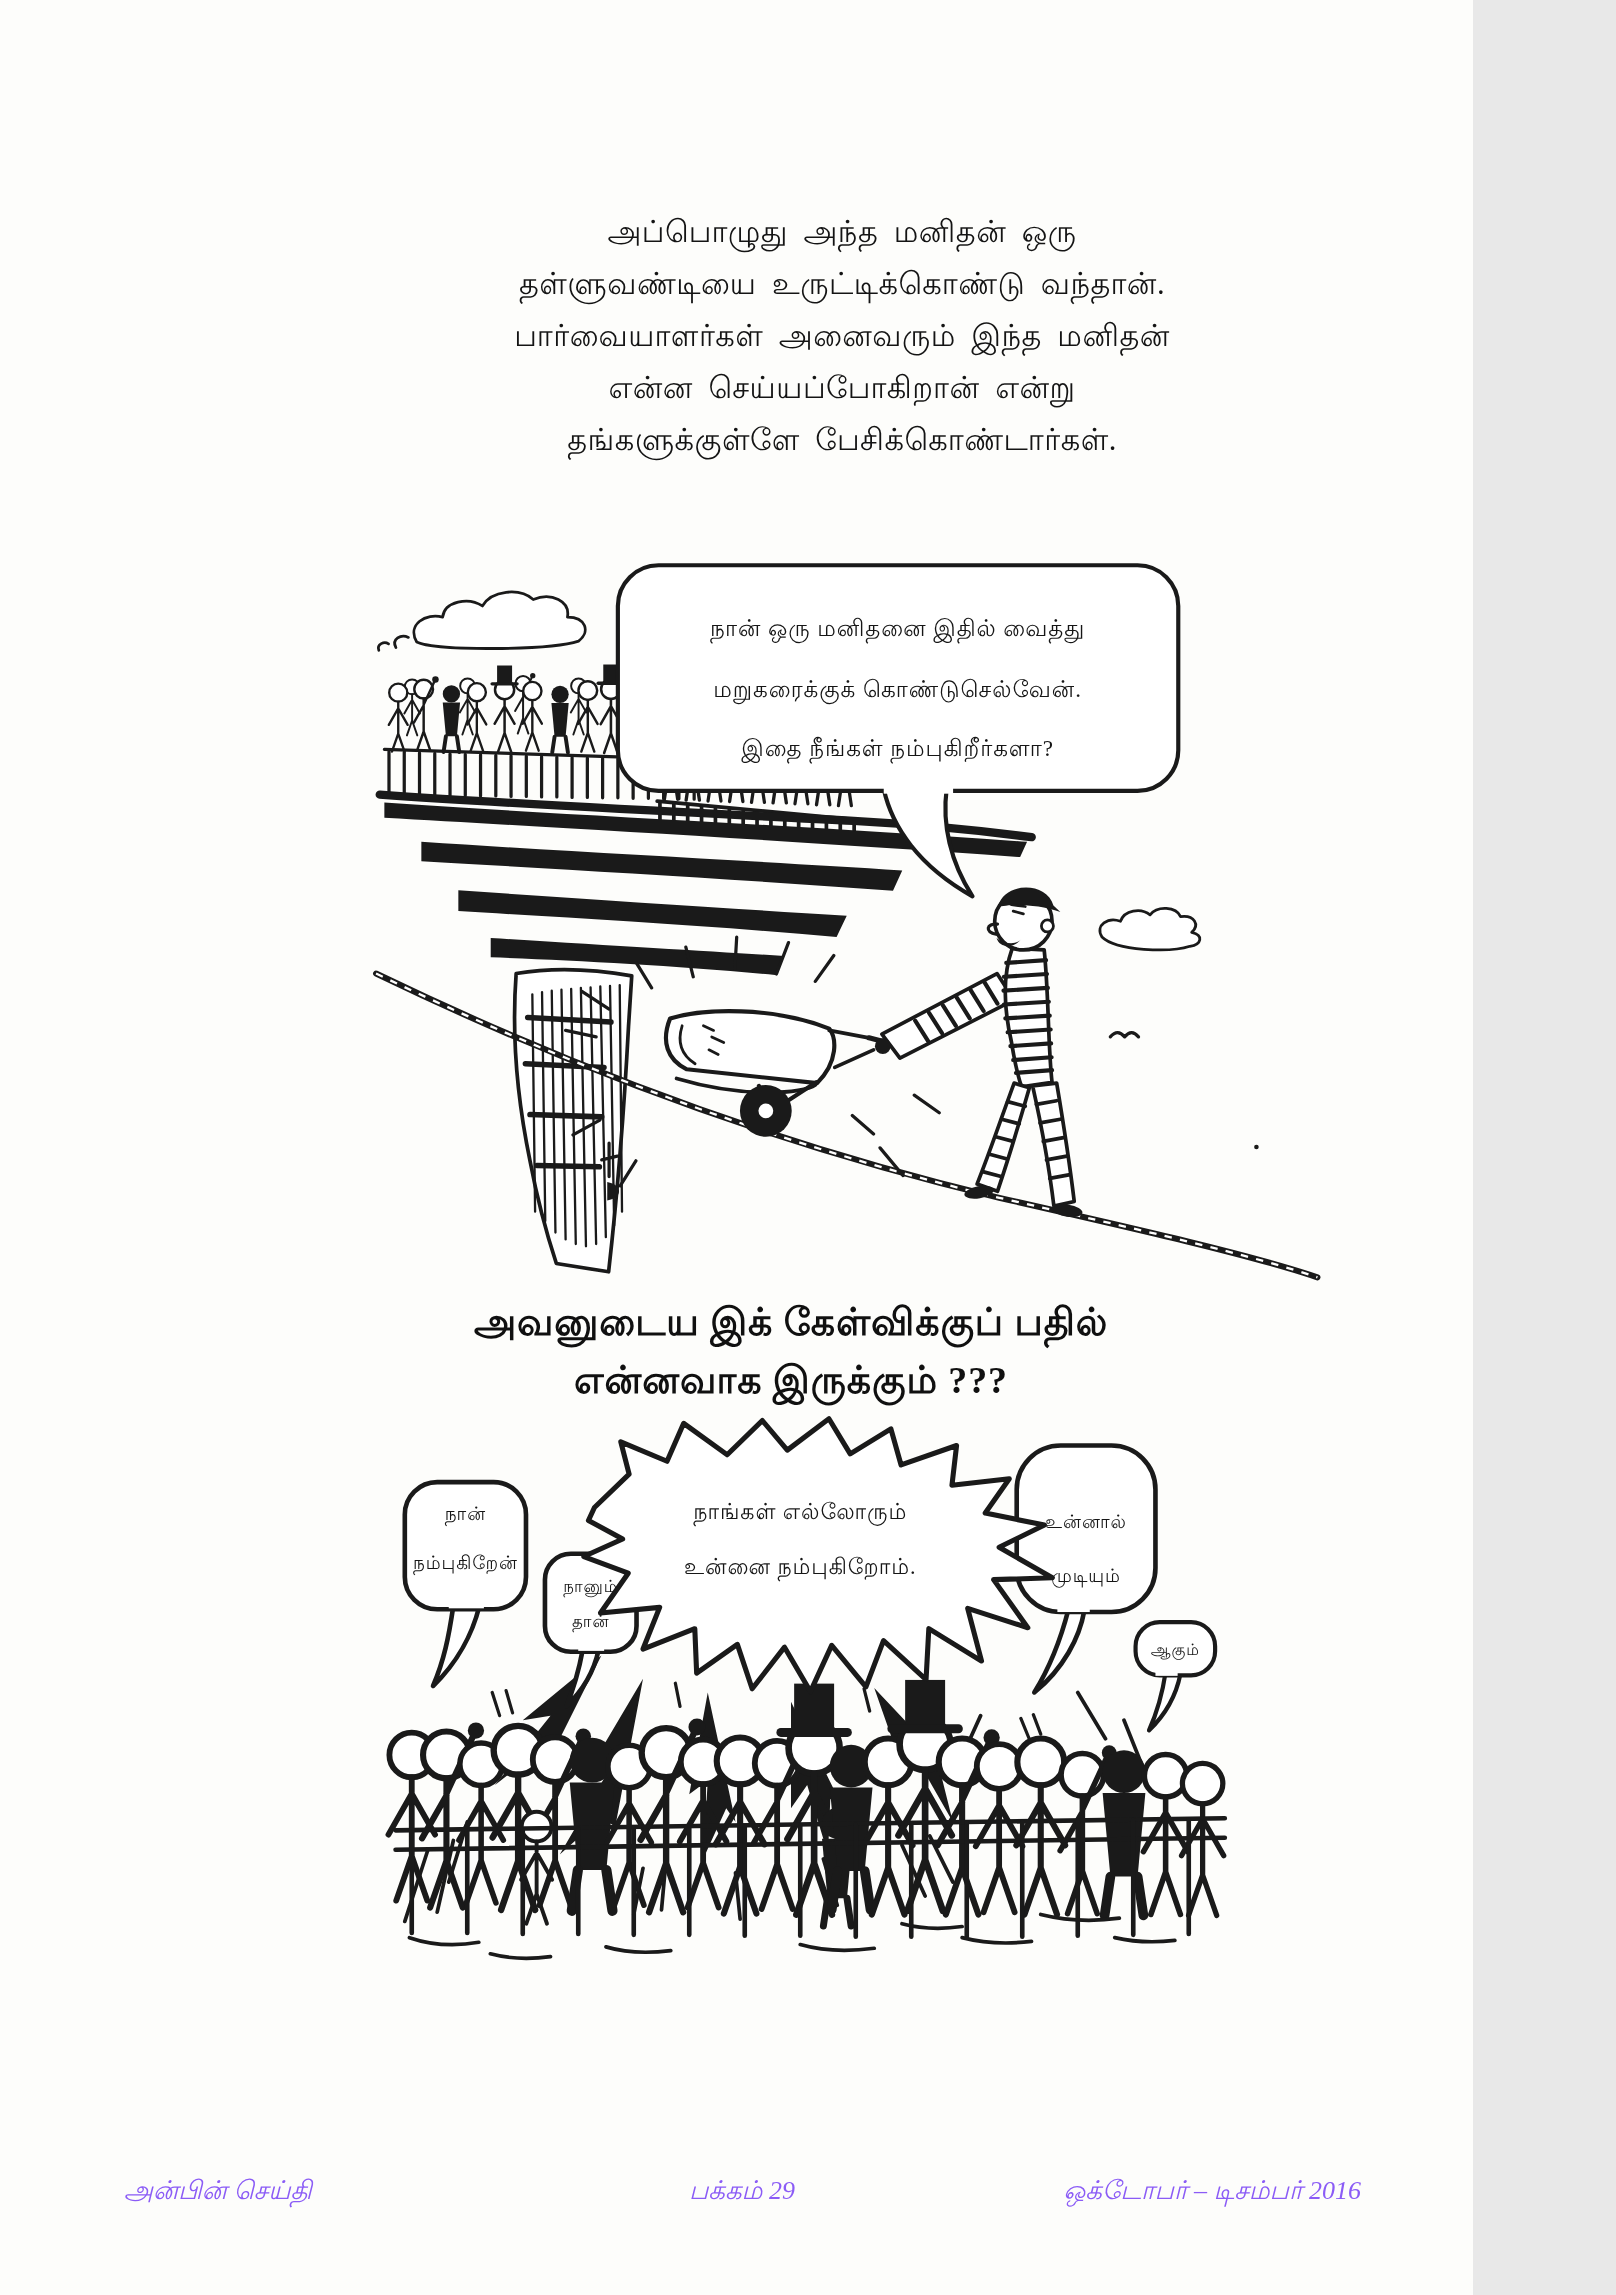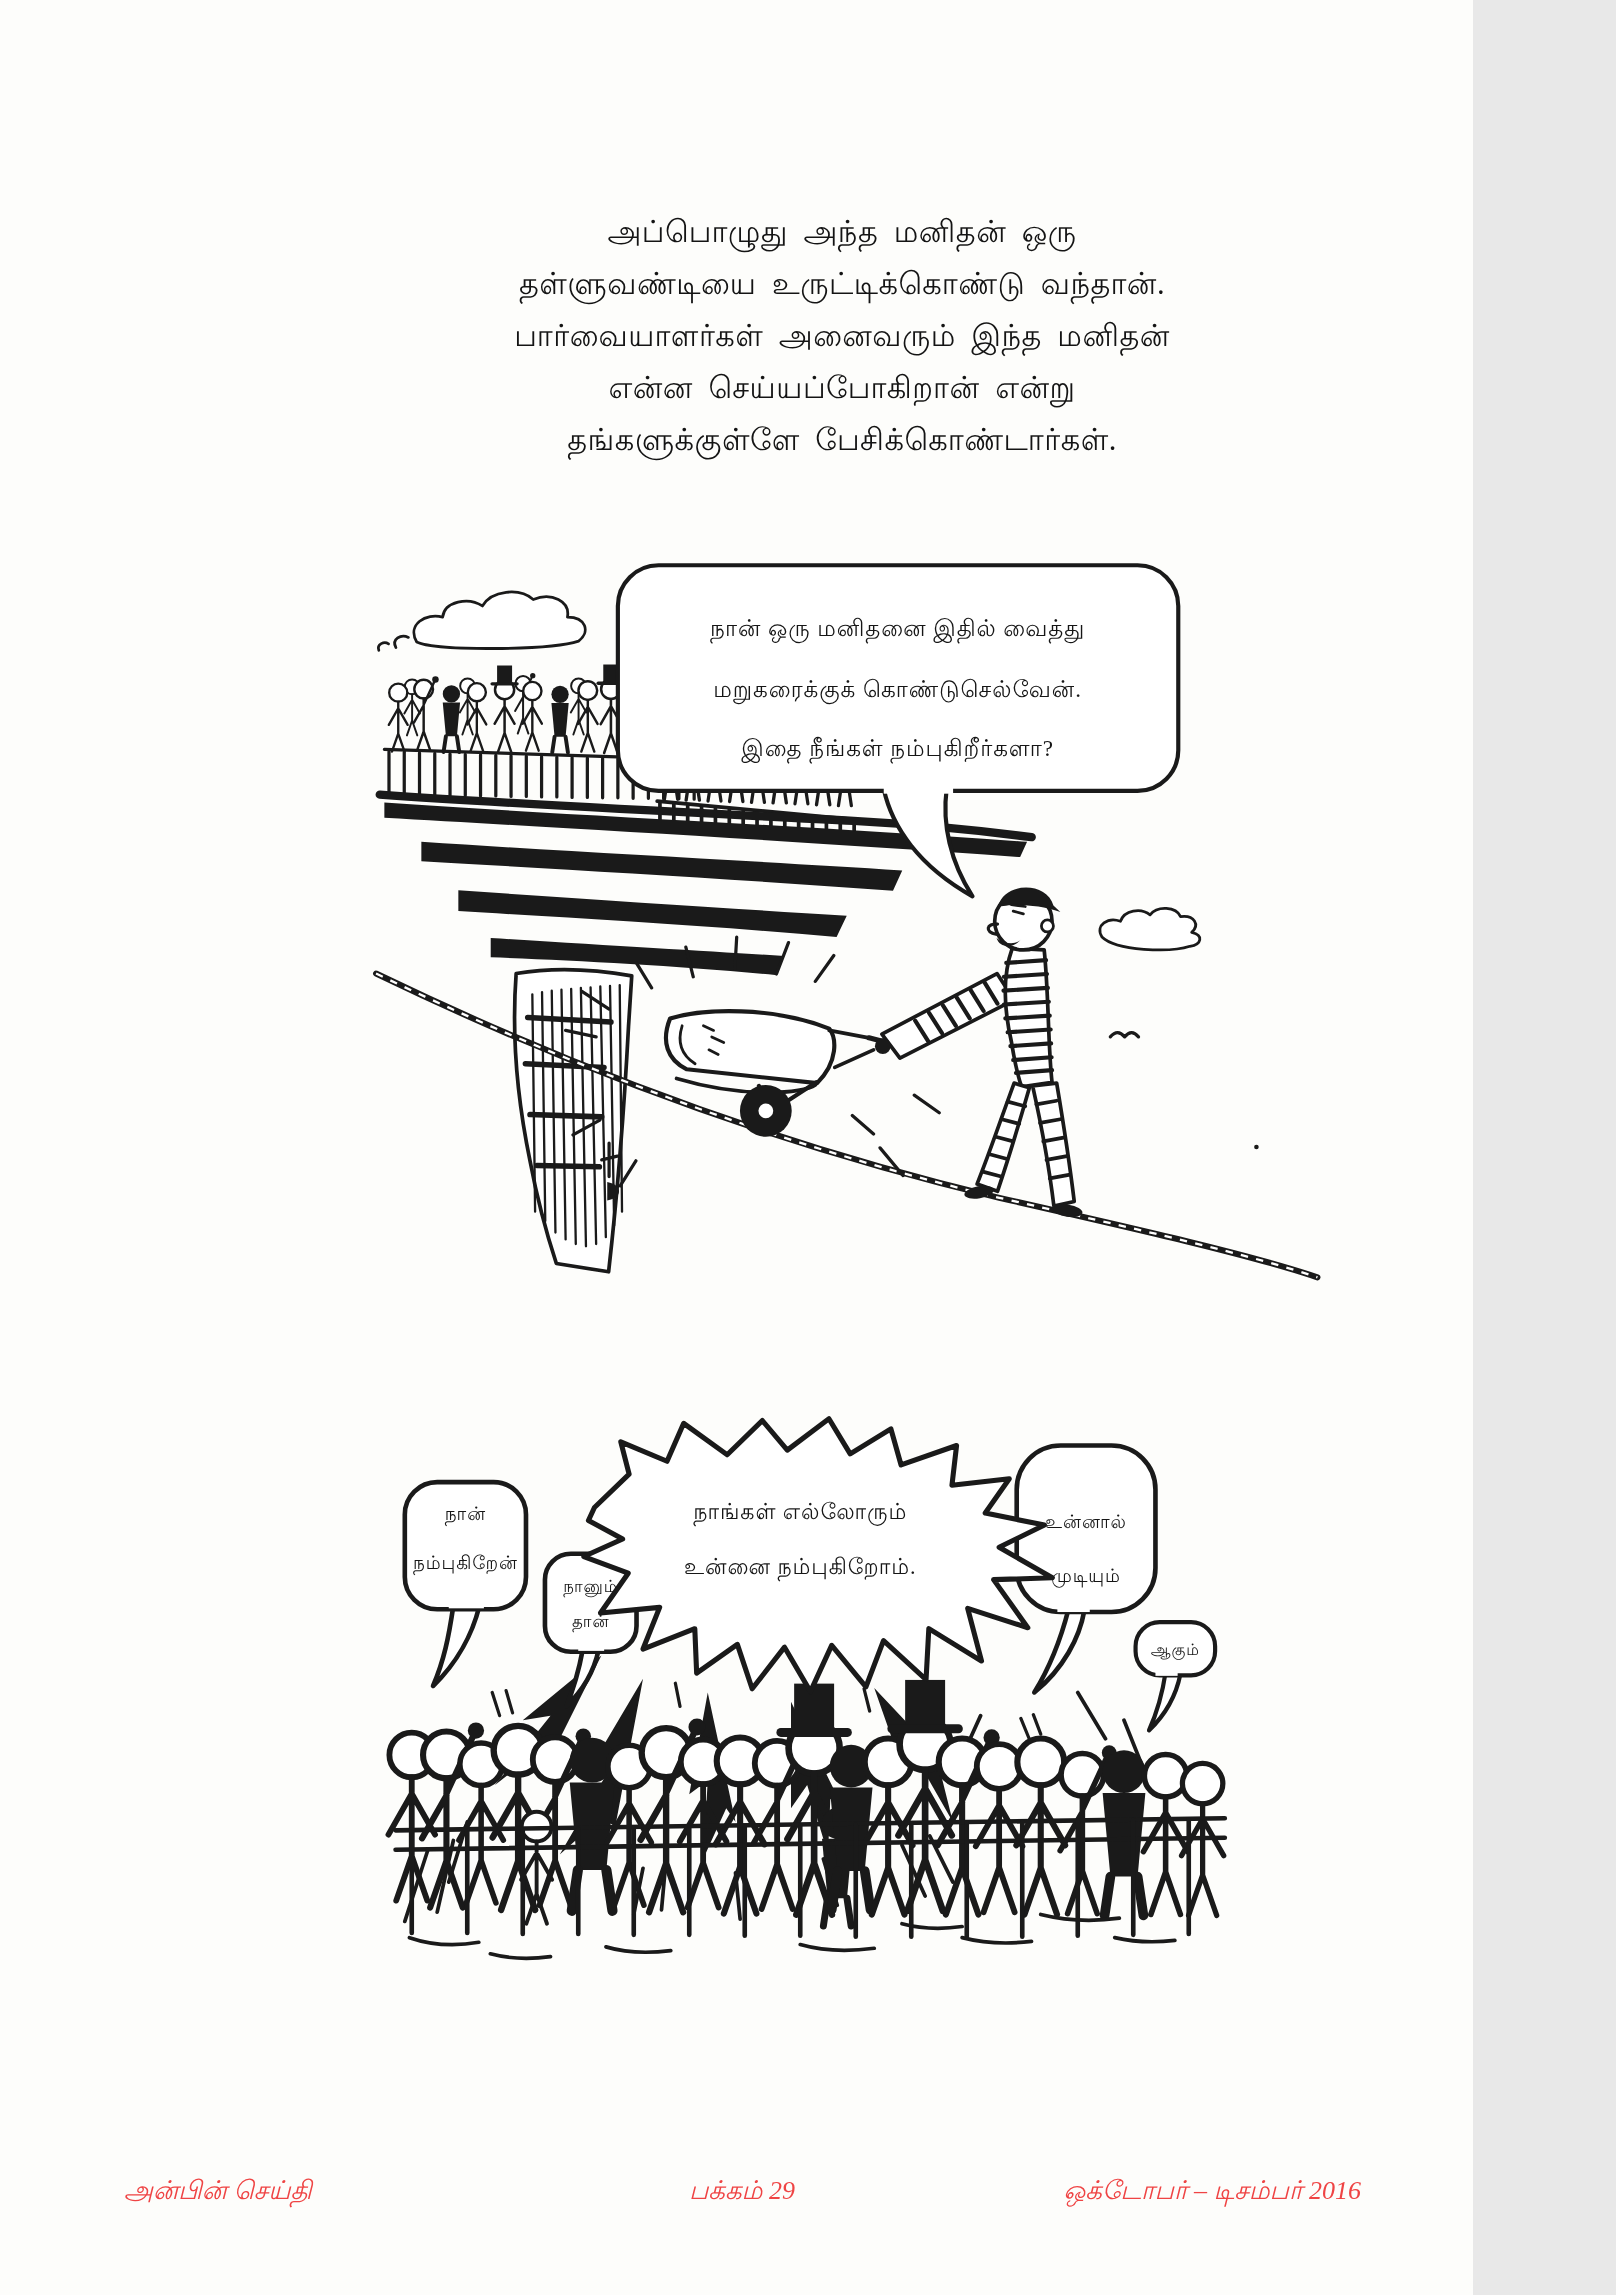--- a/index.html
+++ b/index.html
@@ -6,21 +6,21 @@
   .page{position:relative;width:1473px;height:2295px;background:#fdfdfb;overflow:hidden;
         font-family:"Liberation Serif", serif;color:#1a1a1a;}
   .abs{position:absolute;}
   
   .intro{left:65px;top:206px;width:1554px;text-align:center;font-size:30.5px;line-height:52px;
          word-spacing:7.4px;letter-spacing:0.5px;color:#141414;}
   
   .heading{left:0px;top:1293px;width:1582px;text-align:center;font-weight:bold;font-size:38px;
            line-height:58px;letter-spacing:0.9px;color:#101010;}
   
-  .footer-item{top:2176px;font-size:26px;font-style:italic;color:#ef4444;white-space:nowrap;}
+  .footer-item{top:2176px;font-size:26px;font-style:italic;color:#8b5cf6;white-space:nowrap;}
   .f-left{left:124px;}
   .f-center{left:689px;width:222px;text-align:left;}
   .f-right{right:112px;}
   
   svg{display:block;}
   .k{stroke:#1a1a1a;fill:none;stroke-linecap:round;stroke-linejoin:round;}
   .f{fill:#1a1a1a;stroke:none;}
   .w{fill:#ffffff;}
   .bt{fill:#161616;font-family:"Liberation Serif", serif;text-anchor:middle;letter-spacing:2px;}
 </style>
@@ -174,20 +174,24 @@
     <g>
       <path class="k w" stroke-width="9" d="M1150,586 C1168,668 1225,752 1342,818 C1294,744 1276,662 1286,586 Z"></path>
       <rect class="k w" stroke-width="9" x="575" y="102" width="1212" height="488" rx="88"></rect>
       <rect class="w" x="1150" y="578" width="150" height="18"></rect>
       <text class="bt" x="1180" y="256" font-size="50">நான் ஒரு மனிதனை இதில் வைத்து</text>
       <text class="bt" x="1180" y="388" font-size="50">மறுகரைக்குக் கொண்டுசெல்வேன்.</text>
       <text class="bt" x="1180" y="514" font-size="50">இதை நீங்கள் நம்புகிறீர்களா?</text>
     </g>
   </svg>
 
+  <div class="abs heading">
+    <div>அவனுடைய இக் கேள்விக்குப் பதில்</div>
+    <div>என்னவாக இருக்கும் ???</div>
+  </div>
 
   <svg class="abs" style="left:384px;top:1415px;" width="851" height="592" viewBox="0 0 1840 1280">
 
     <g>
       <path class="f" d="M560,570 L430,790 L485,770 L380,950 L470,870 L500,890 Z"></path>
       <path class="f" d="M700,600 L660,820 L700,790 L690,960 L740,850 L760,880 Z"></path>
       <path class="f" d="M880,620 L880,850 L915,800 L960,950 L965,830 L990,845 Z"></path>
       <path class="f" d="M1060,590 L1130,790 L1150,740 L1230,880 L1200,760 L1230,770 Z"></path>
       <path class="f" d="M470,520 L300,660 L360,650 L240,800 L330,730 L350,760 Z"></path>
     </g>

